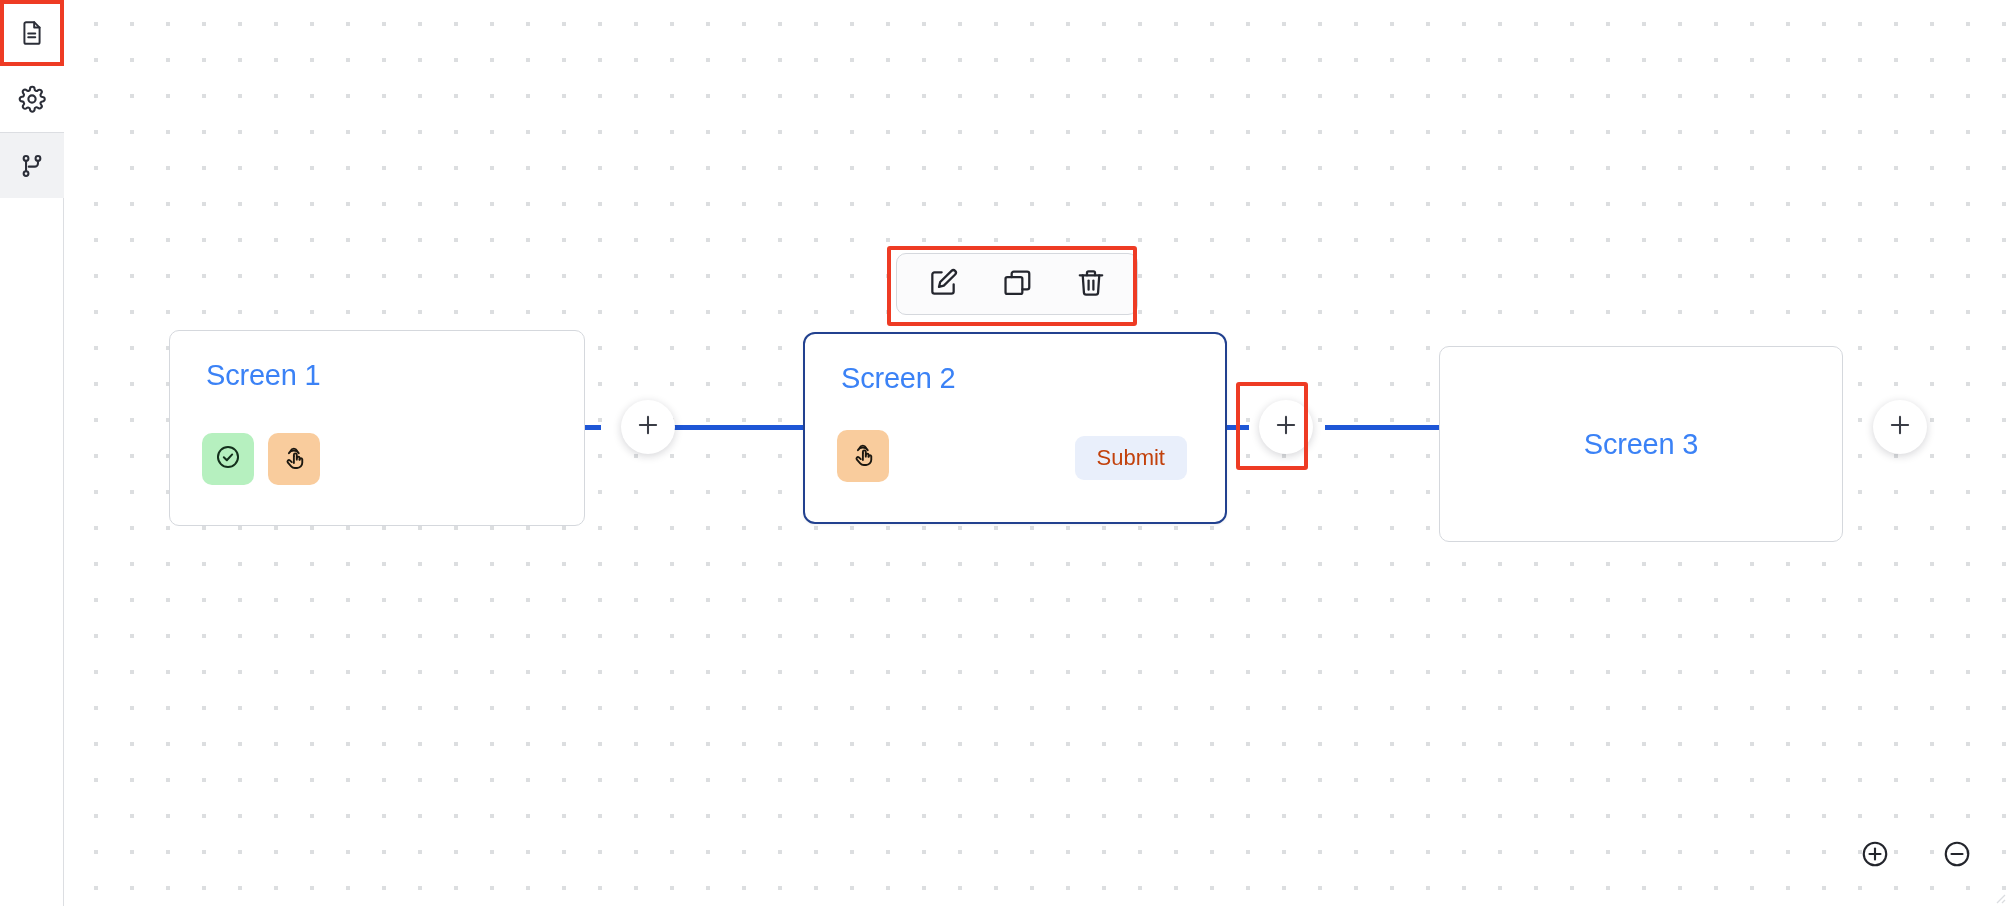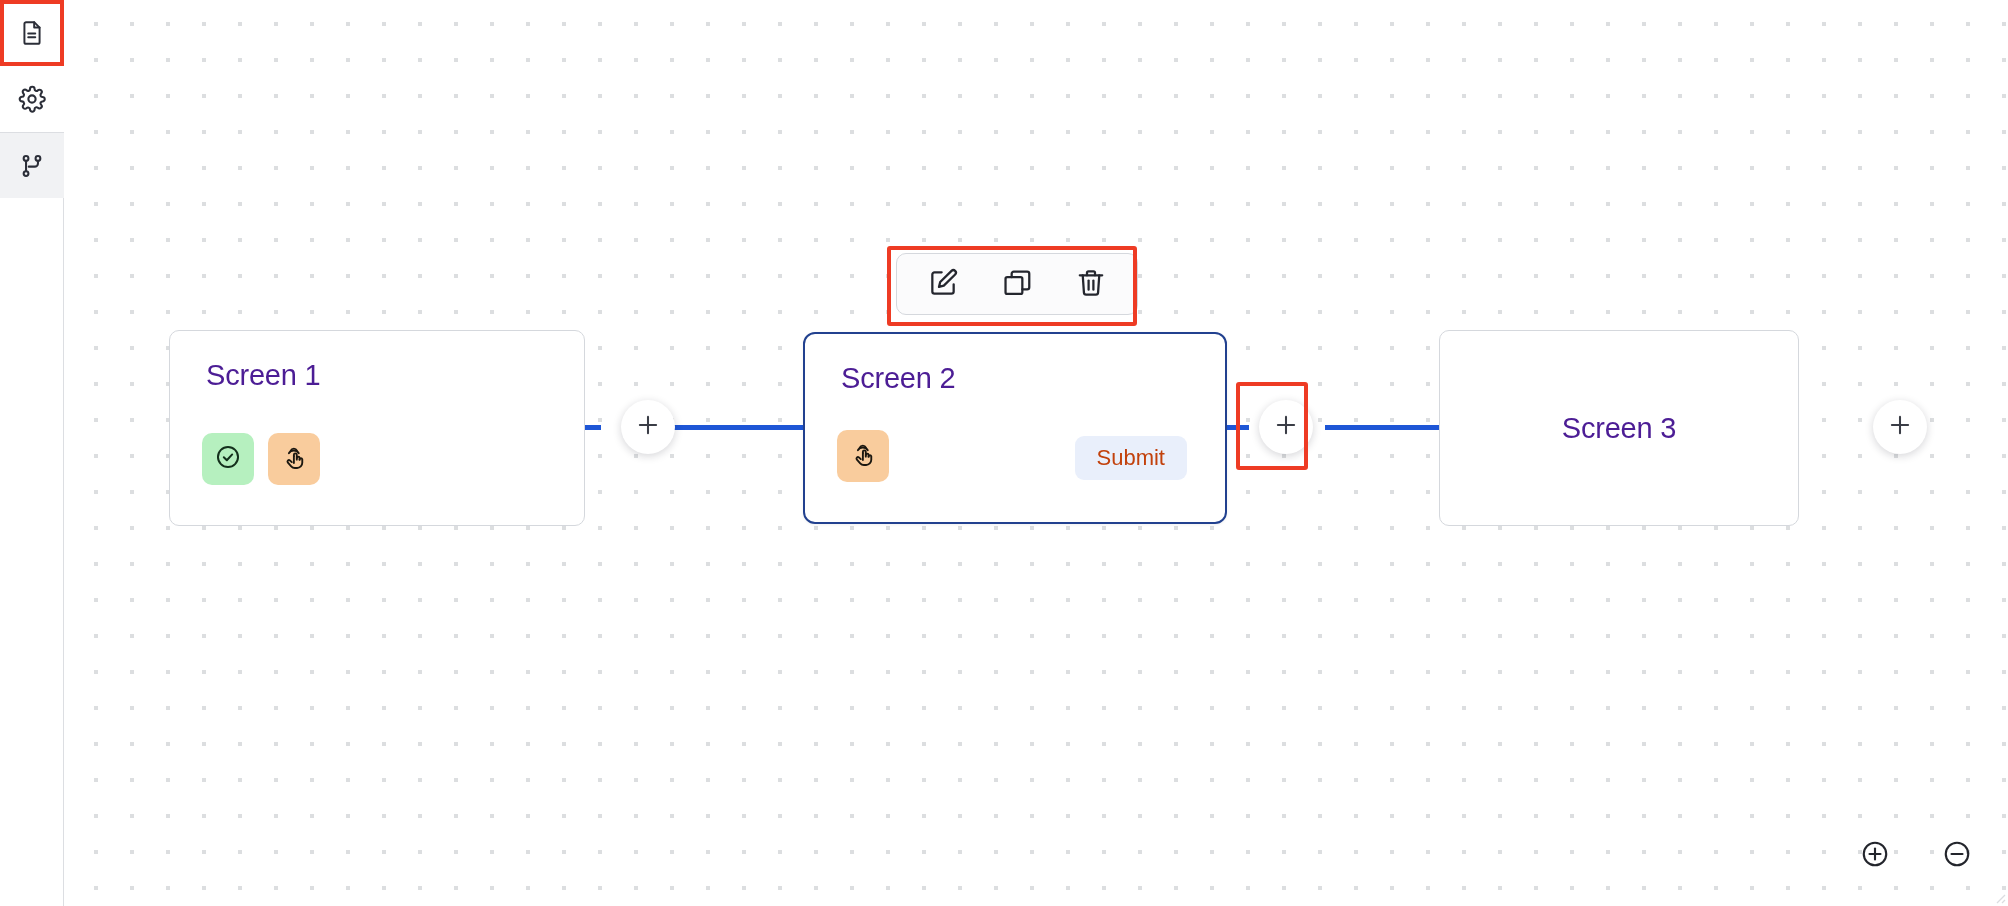--- a/index.html
+++ b/index.html
@@ -88,21 +88,21 @@
   }
   .card.selected {
     border: 2px solid #22418f;
     box-shadow: 0 1px 3px rgba(0,0,0,0.06);
   }
 
   .card-title {
     position: absolute;
     font-size: 29px;
     font-weight: 400;
-    color: #4c1d95;
+    color: #3b82f6;
     letter-spacing: -0.2px;
     white-space: nowrap;
   }
   .card-title.left   { left: 36px; top: 28px; }
   .card-title.center { left: 0; right: 0; top: 50%; transform: translateY(-50%); text-align: center; }
 
   .badge-row {
     position: absolute;
     left: 32px;
     bottom: 40px;
@@ -307,21 +307,21 @@
               <path d="M14.4 12.9a1.2 1.2 0 0 1 2.4 0v1.6"></path>
               <path d="M16.8 13.9a1.2 1.2 0 0 1 2.3 0v3.1a4.4 4.4 0 0 1-4.4 4.4h-2a4.2 4.2 0 0 1-3.1-1.4l-3-3.4a1.3 1.3 0 0 1 1.9-1.7l1.6 1.5"></path>
               <path d="M11.9 11.2v6"></path>
             </svg>
           </span>
         </div>
       </div>
       <button class="submit-btn">Submit</button>
     </div>
 
-    <div class="card" style="left:1375px; top:330px; width:360px; height:196px;">
+    <div class="card" style="left:1375px; top:346px; width:404px; height:196px;">
       <div class="card-title center">Screen 3</div>
     </div>
 
     <div class="add-node" style="left:557px; top:400px;">
       <span>
         <svg width="26" height="26" viewBox="0 0 24 24" fill="none" stroke="#3a3d46" stroke-width="1.9" stroke-linecap="round">
           <line x1="12" y1="4.5" x2="12" y2="19.5"></line>
           <line x1="4.5" y1="12" x2="19.5" y2="12"></line>
         </svg>
       </span>

